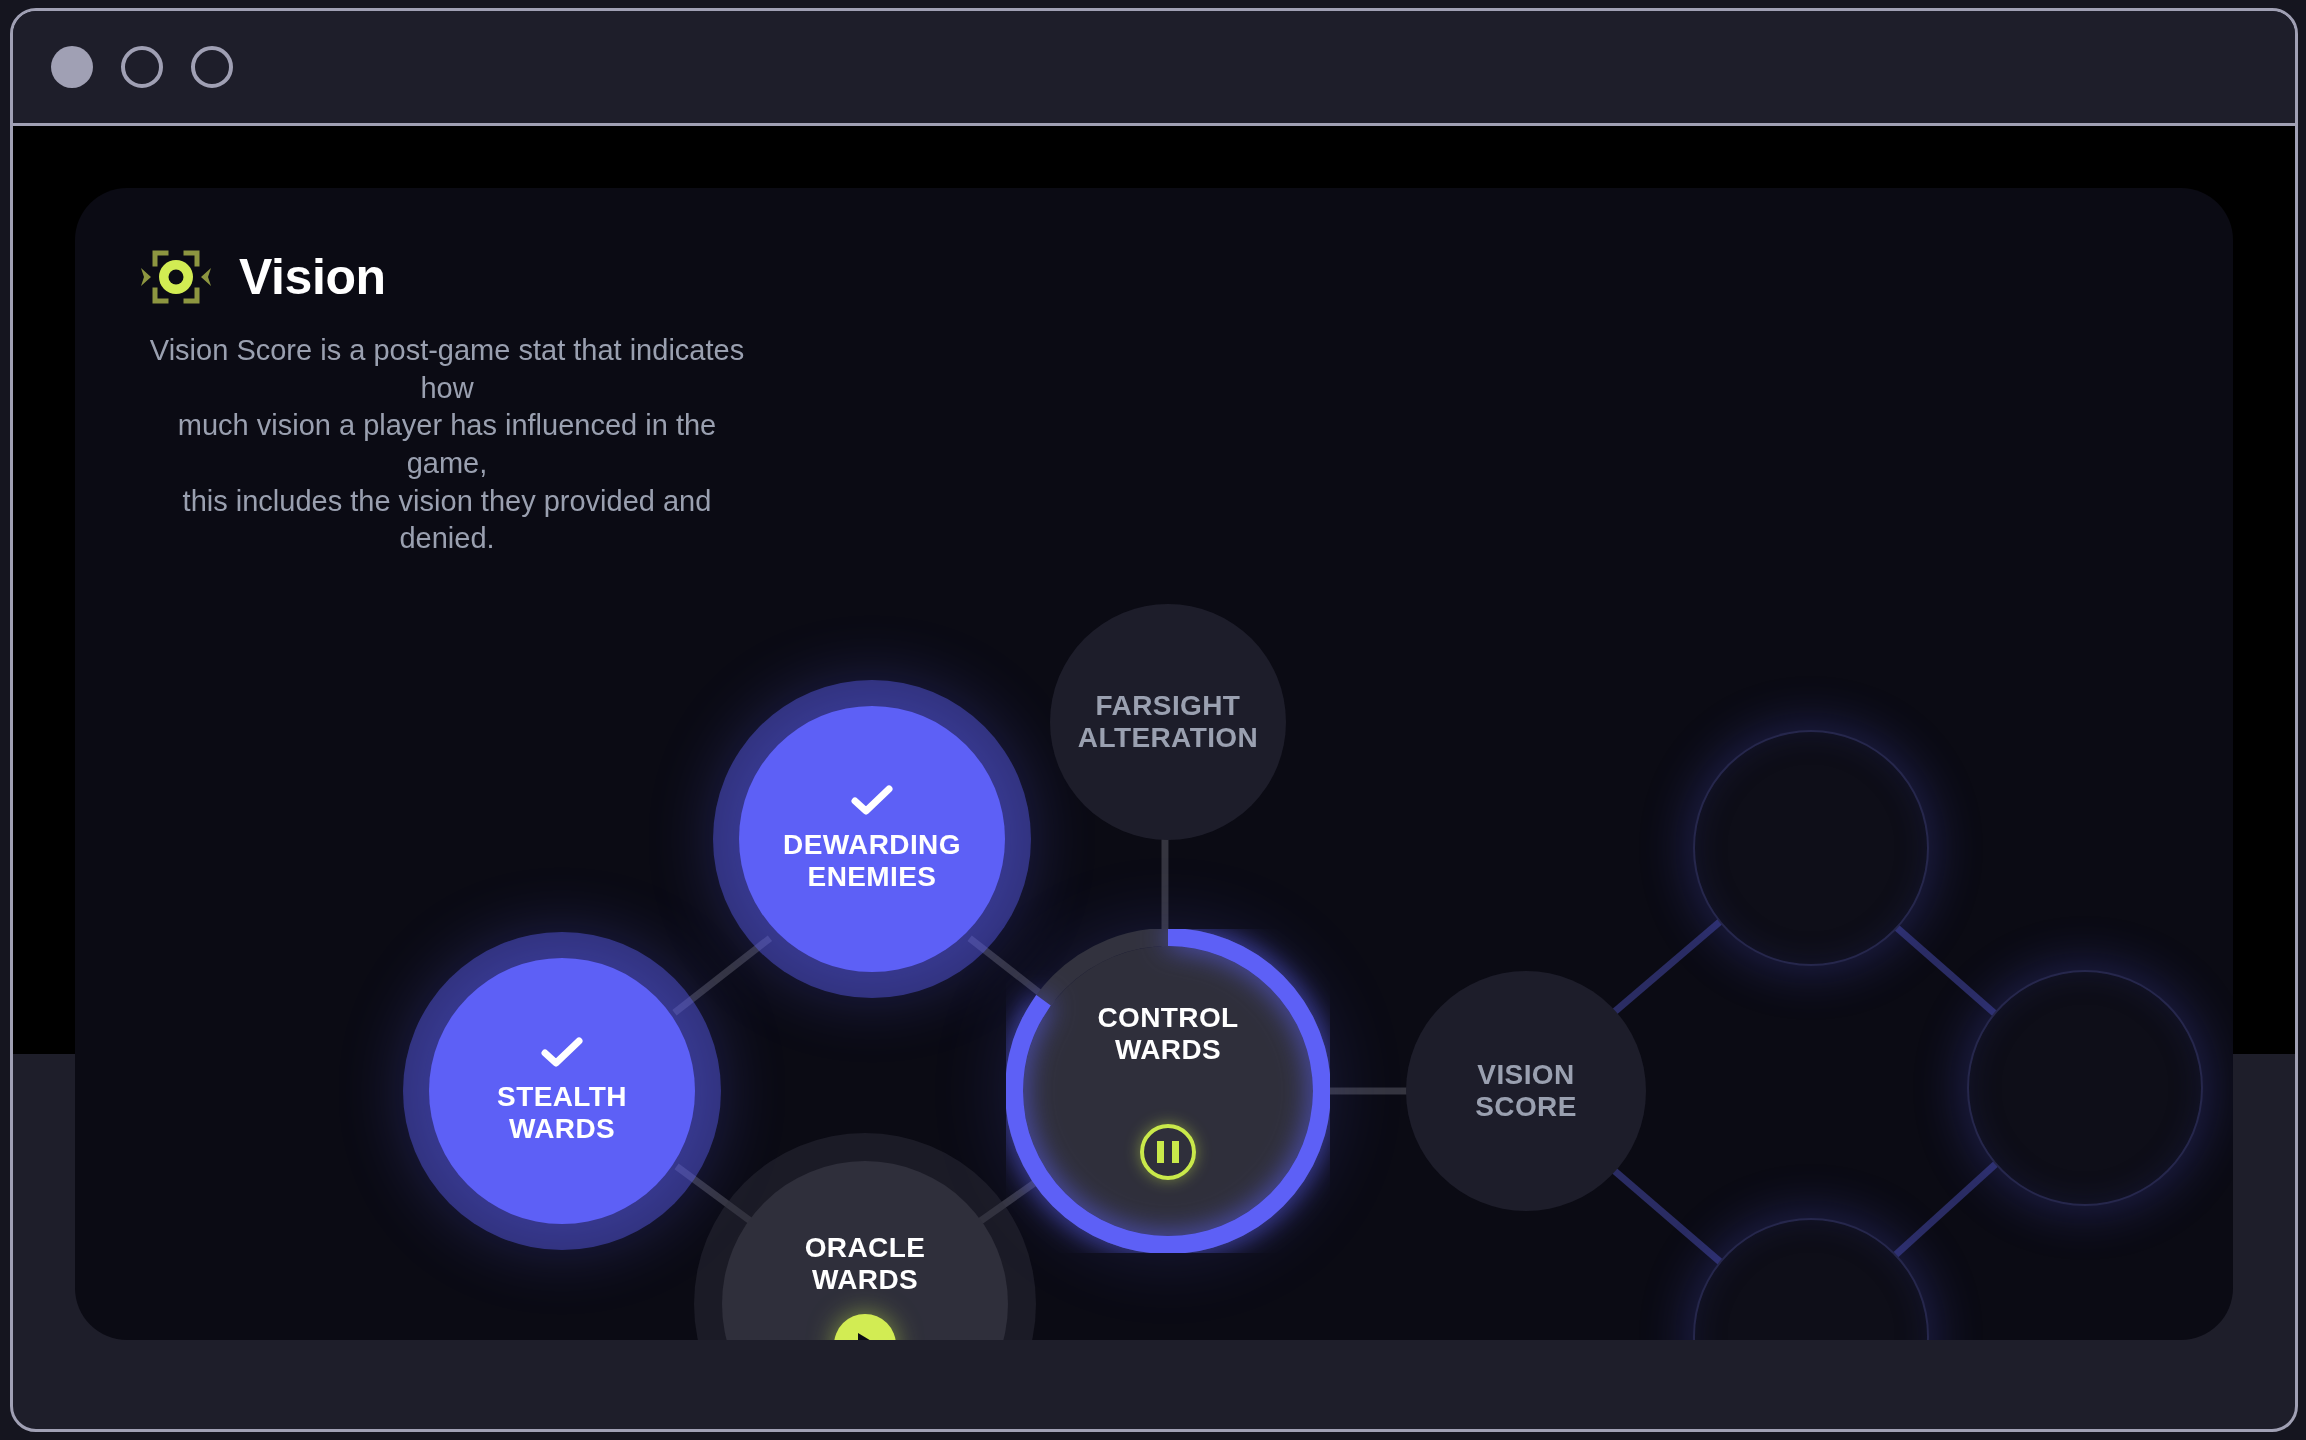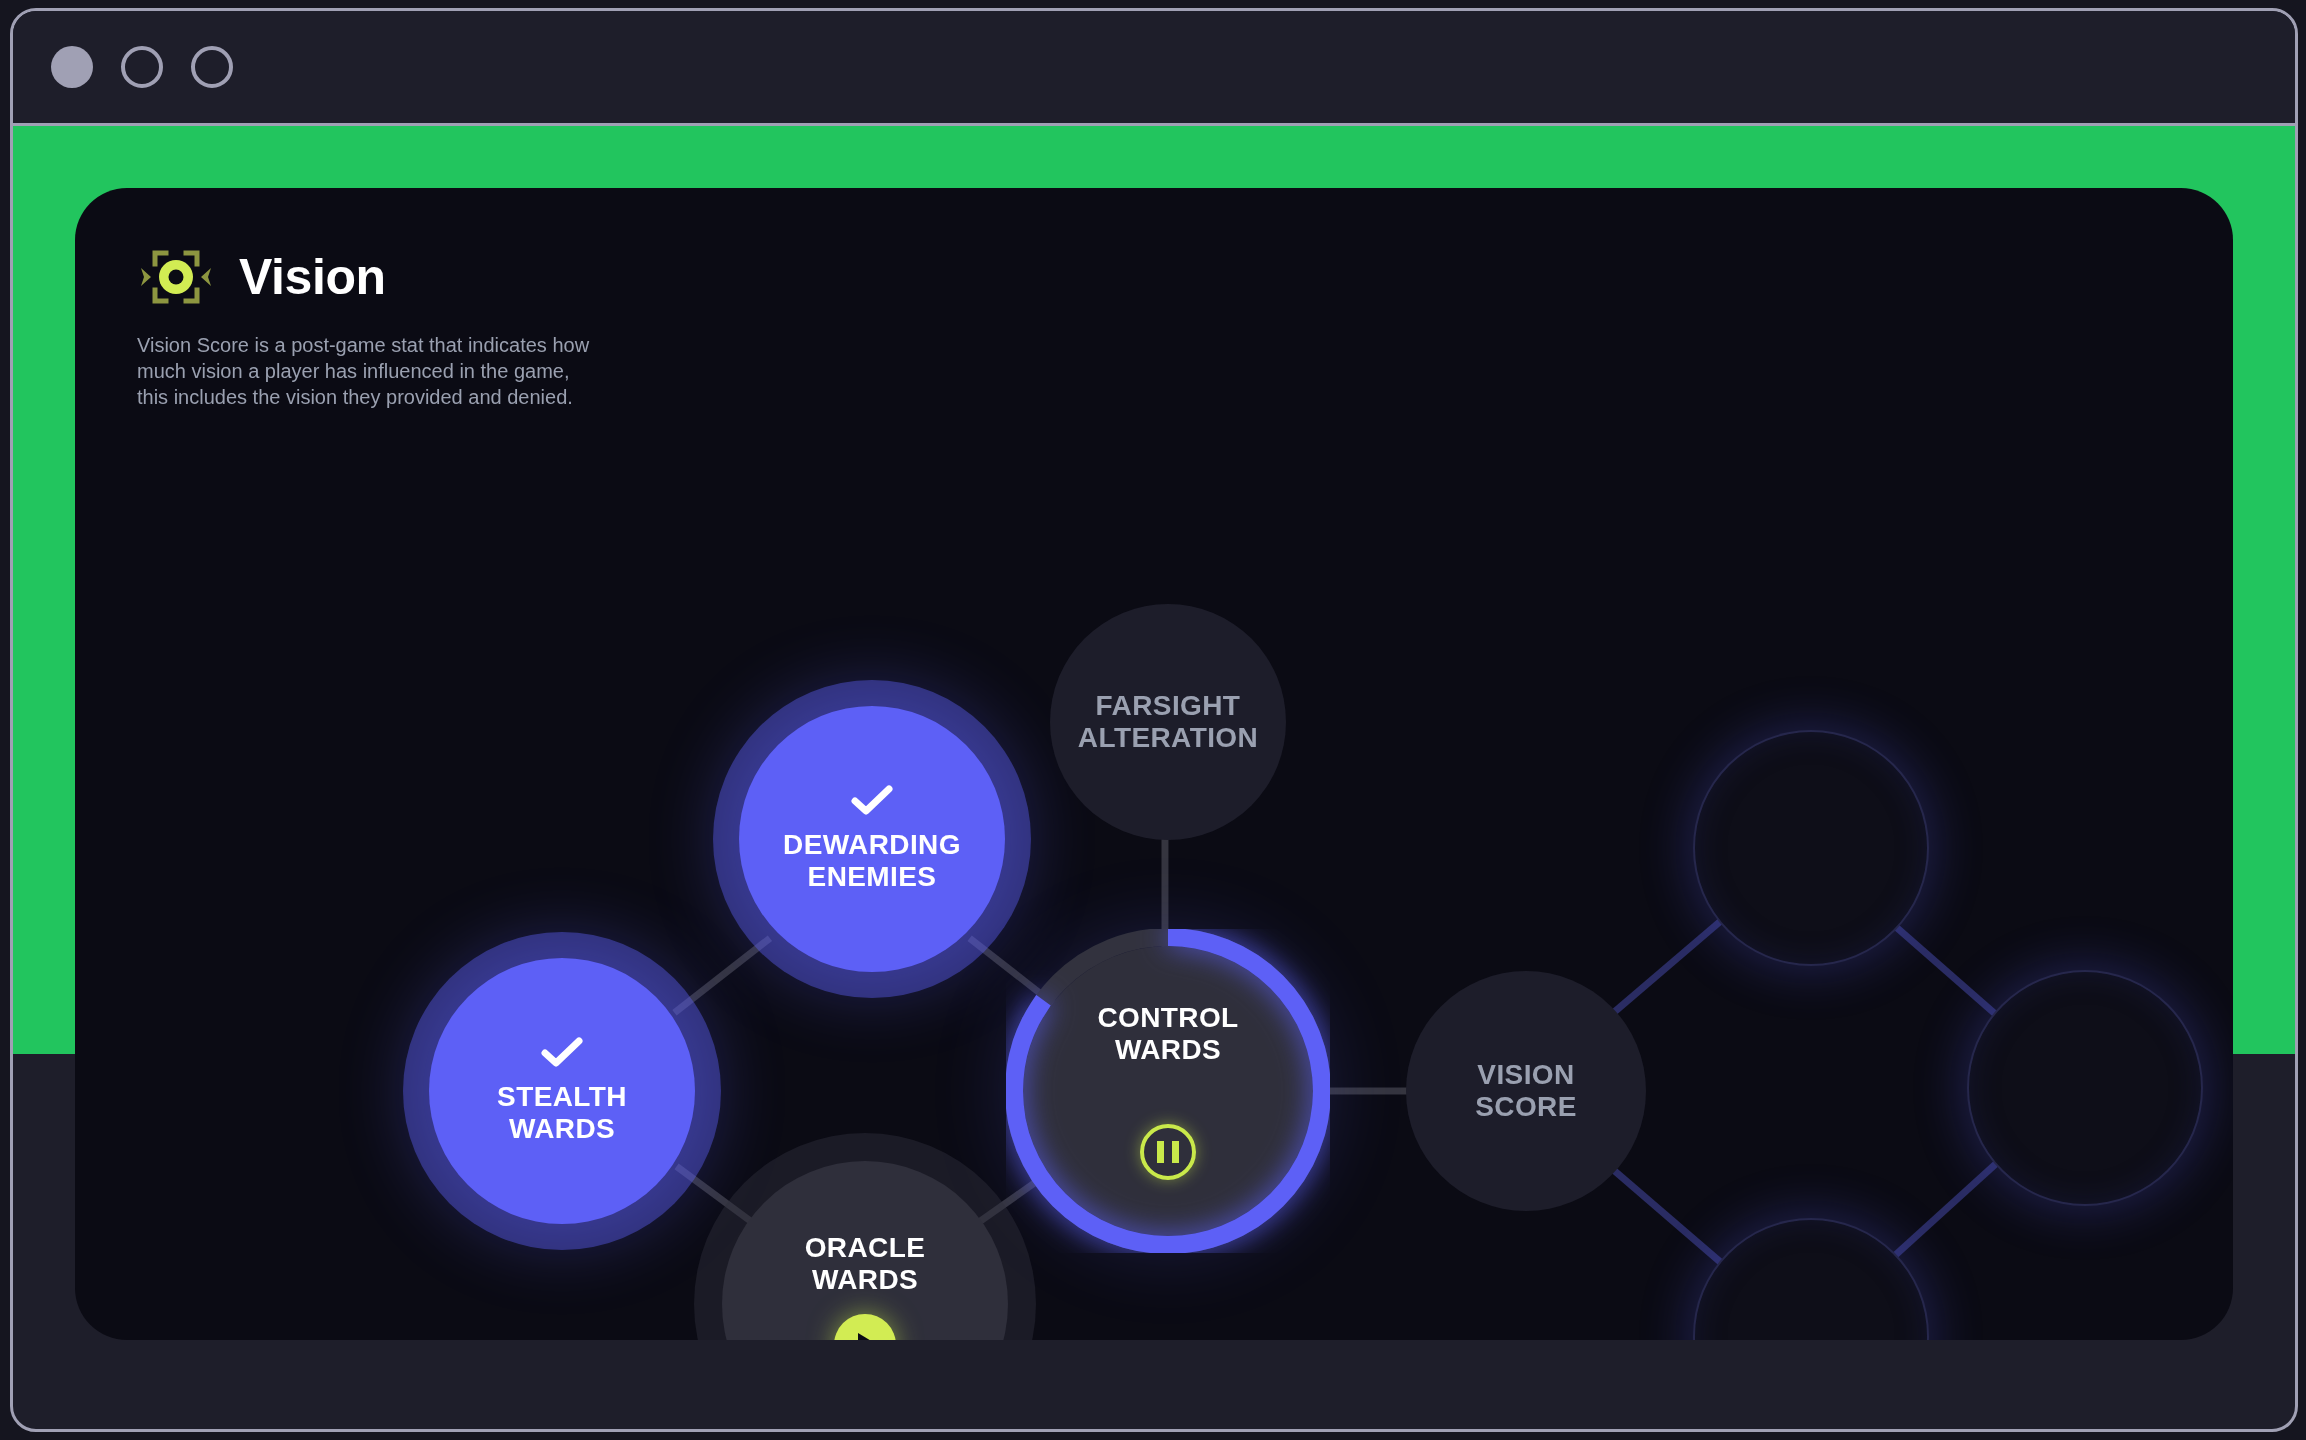--- a/index.html
+++ b/index.html
@@ -44,21 +44,21 @@
   }
   .dot.filled { background: #a0a0b4; }
   .dot.hollow { border: 4px solid #a0a0b4; background: transparent; }
 
   
   .canvas {
     position: absolute;
     left: 0; top: 115px;
     width: 100%;
     height: 928px;
-    background: #22c55e;
+    background: #000000;
     padding: 62px 62px 30px 62px;
   }
 
   .panel {
     position: relative;
     width: 100%;
     height: 1152px;
     background: #0b0b14;
     border-radius: 52px;
     overflow: hidden;
@@ -80,26 +80,27 @@
 
   .page-title {
     font-size: 50px;
     font-weight: 700;
     color: #ffffff;
     letter-spacing: -0.4px;
   }
 
   .desc {
     margin-top: 22px;
-    font-size: 20px;
+    font-size: 29px;
     line-height: 1.30;
     color: #9aa0b0;
     font-weight: 400;
     max-width: 620px;
     white-space: pre-line;
+    text-align: center;
   }
 
   
   .graph {
     position: absolute;
     inset: 0;
     z-index: 10;
   }
   .edges { position: absolute; inset: 0; width: 100%; height: 100%; }
 

